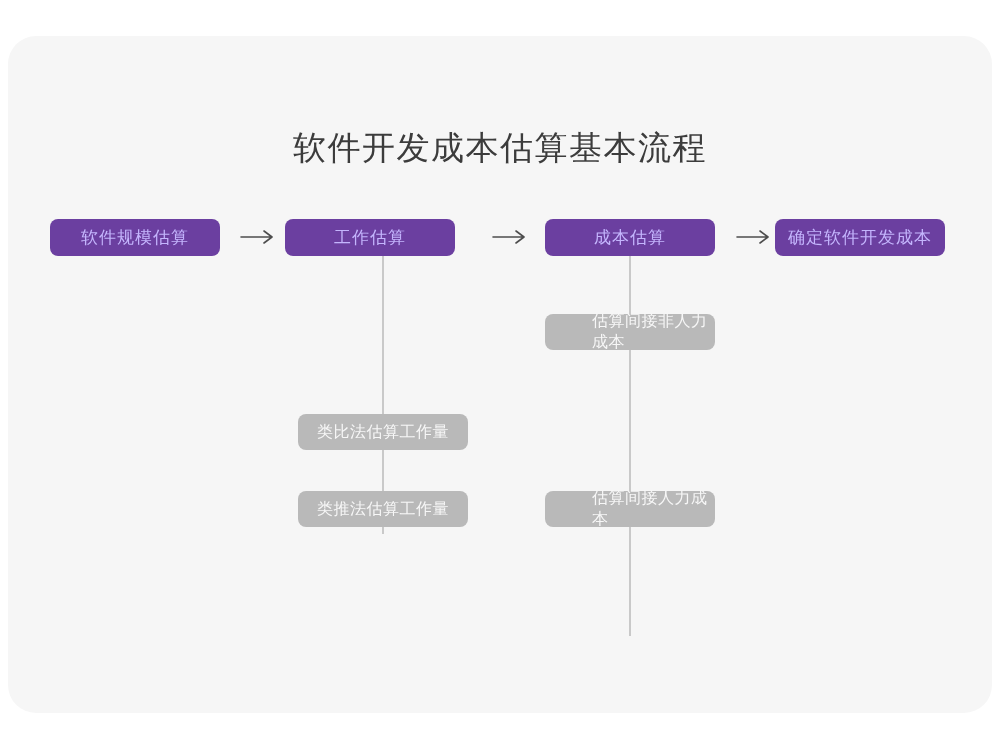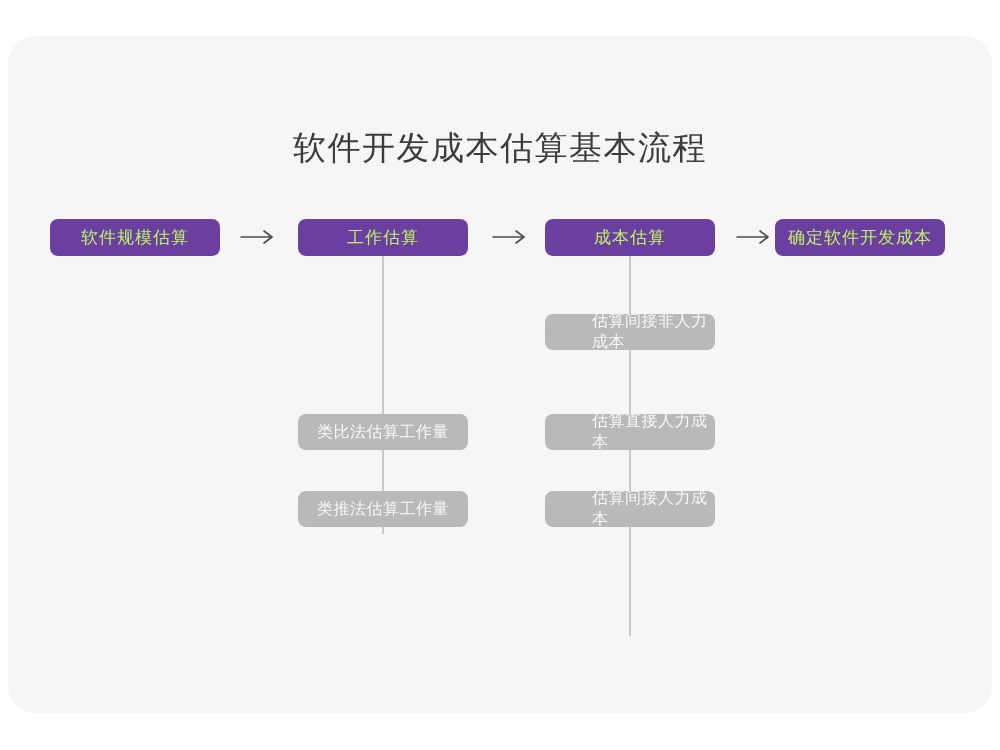--- a/index.html
+++ b/index.html
@@ -28,27 +28,27 @@
   .title{
     position:absolute;left:0;top:90px;width:100%;
     margin:0;text-align:center;
     font-size:33px;font-weight:500;letter-spacing:1.5px;
     color:var(--title-color);
   }
   .step{
     position:absolute;top:183px;width:170px;height:37px;
     background:var(--primary);
     border-radius:8px;
-    color:#bef264;font-size:17px;letter-spacing:1px;
+    color:#c4b5fd;font-size:17px;letter-spacing:1px;
     display:flex;align-items:center;justify-content:center;
     box-sizing:border-box;
     z-index:3;
   }
   .step-1{left:42px;}
-  .step-2{left:290px;border-radius:8px;}
+  .step-2{left:277px;border-radius:8px;}
   .step-3{left:537px;}
   .step-4{left:767px;}
   .arrow{
     position:absolute;top:193px;width:38px;height:16px;
     color:var(--arrow);
     z-index:2;
   }
   .arrow-1{left:232px;}
   .arrow-2{left:484px;}
   .arrow-3{left:728px;}
@@ -103,17 +103,16 @@
     <svg class="arrow arrow-3" viewBox="0 0 38 16" fill="none">
       <path d="M1 8 H30 M24 2 L32 8 L24 14" stroke="currentColor" stroke-width="1.6" fill="none" stroke-linecap="round" stroke-linejoin="round"></path>
     </svg>
 
     <div class="step step-4">确定软件开发成本</div>
 
     <div class="sub col-work row-2">类比法估算工作量</div>
     <div class="sub col-work row-3">类推法估算工作量</div>
 
     <div class="sub col-cost row-1">估算间接非人力成本</div>
-    <div class="sub col-cost row-2">估算直接人力成本</div>
     <div class="sub col-cost row-3">估算间接人力成本</div>
 
   </div>
 </div>
 
 </body></html>

